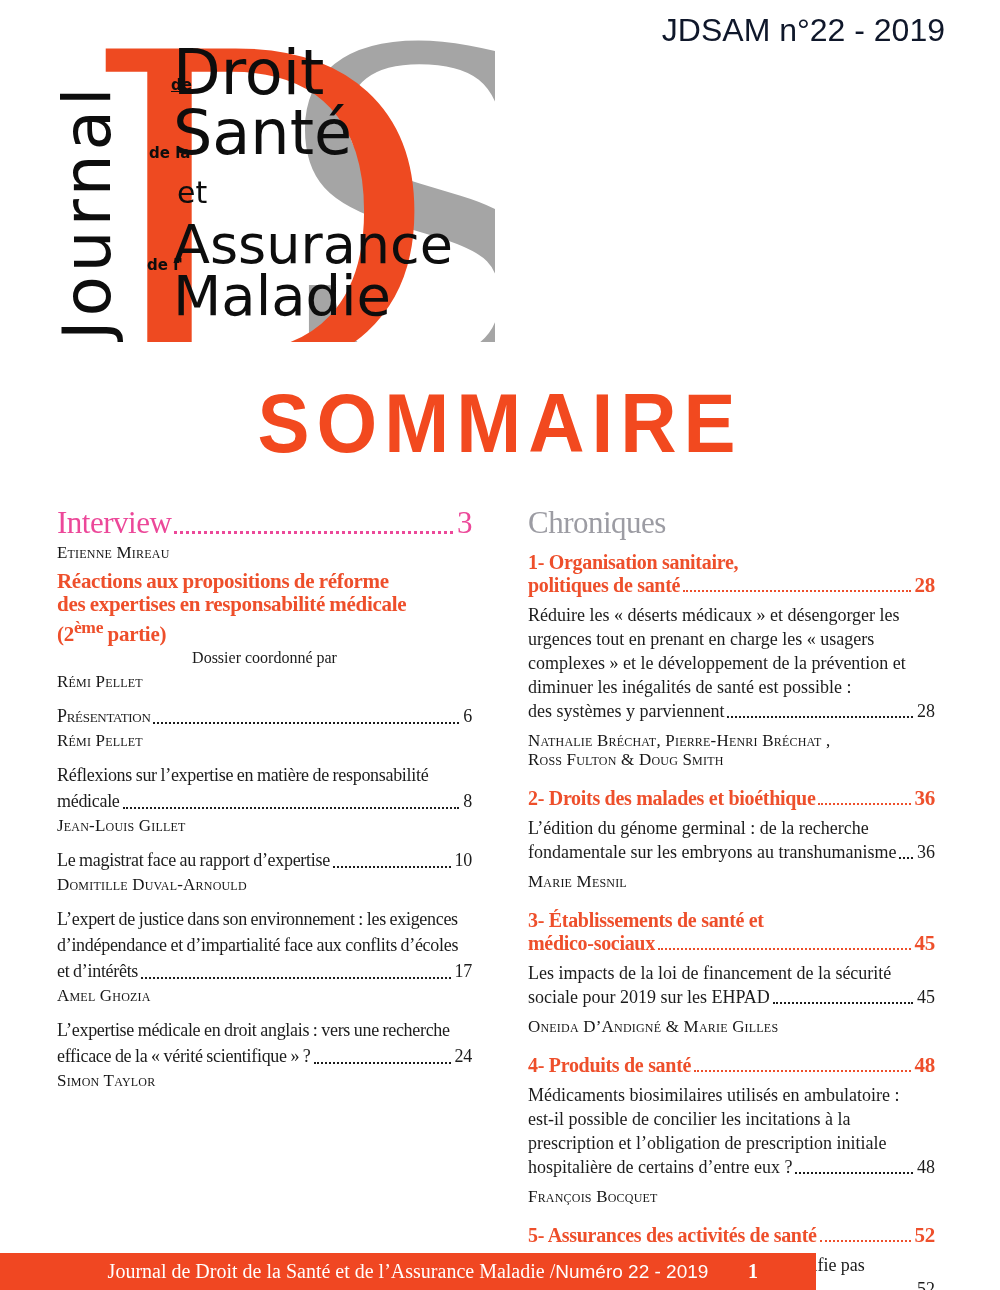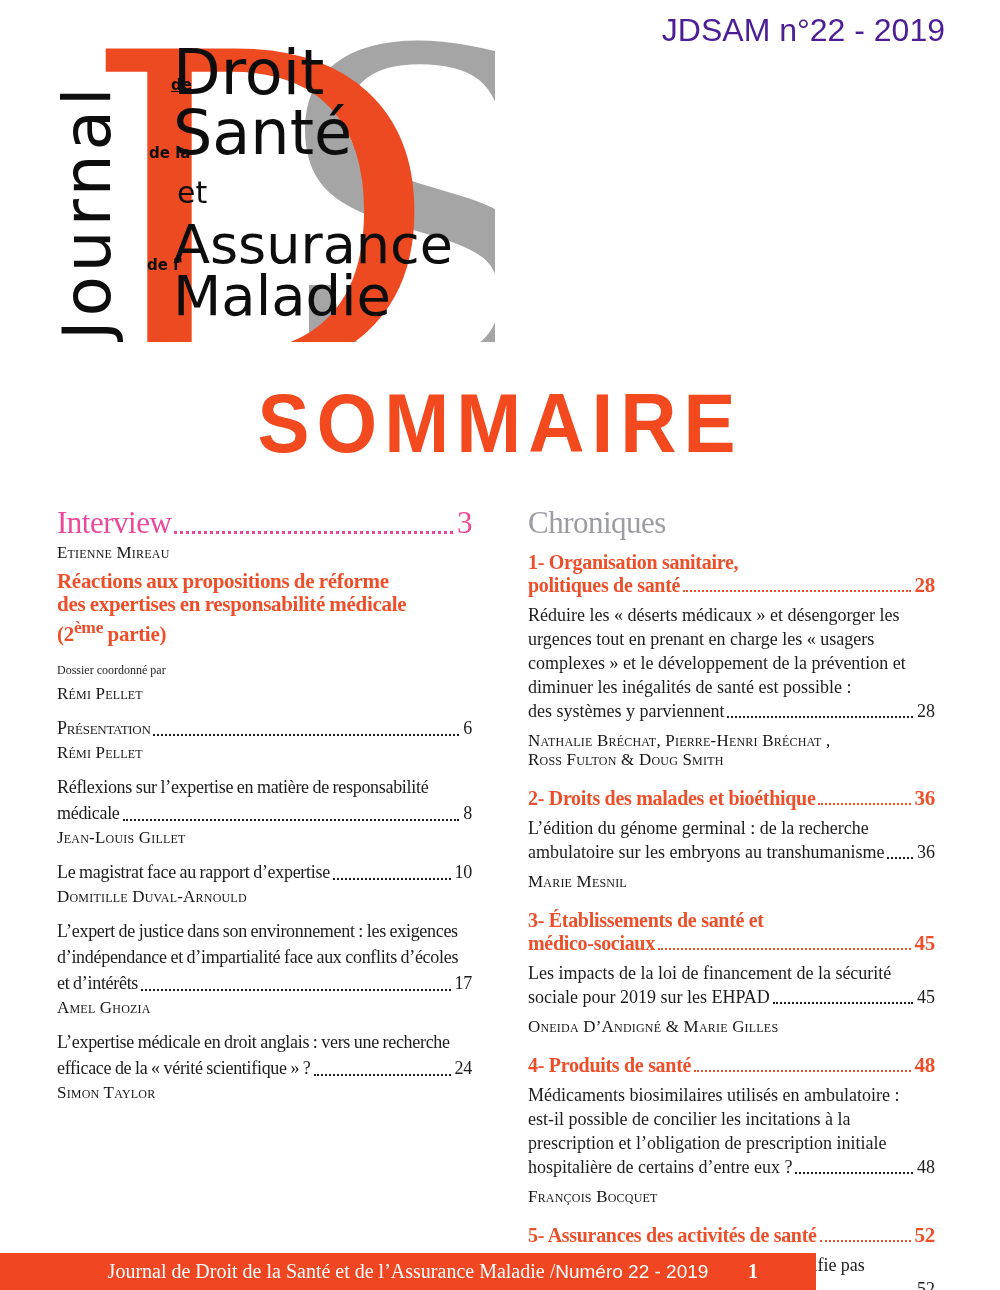--- a/index.html
+++ b/index.html
@@ -20,21 +20,21 @@
   .lw-de{left:116px;top:72px;text-decoration:underline;}
   .lw-dela{left:94px;top:140px;text-align:right;}
   .lw-del{left:92px;top:252px;}
   .lw-droit{left:118px;top:36px;font-size:62px;}
   .lw-sante{left:118px;top:96px;font-size:62px;}
   .lw-et{left:122px;top:172px;font-size:30px;}
   .lw-assurance{left:118px;top:212px;font-size:54px;}
   .lw-maladie{left:118px;top:262px;font-size:56px;}
 
   .issue-top{position:absolute;right:55px;top:12px;font-family:"Liberation Sans",sans-serif;
-             font-size:32px;color:#4c1d95;}
+             font-size:32px;color:#0f172a;}
 
   .sommaire{position:absolute;left:0;top:378px;width:100%;text-align:center;
             font-family:"Liberation Sans",sans-serif;font-weight:bold;font-size:78px;
             letter-spacing:7px;color:#f2491f;transform:scaleY(1.06);}
 
   
   .colL{position:absolute;left:57px;top:505px;width:415px;}
   .colR{position:absolute;left:528px;top:505px;width:407px;}
   .t-tight{letter-spacing:-0.3px;word-spacing:-0.5px;}
 
@@ -43,21 +43,21 @@
 
   .dots{flex:1 1 auto;min-width:14px;align-self:stretch;position:relative;}
   .dots::after{content:"";position:absolute;left:3px;right:4px;bottom:5px;
                border-bottom:2px dotted currentColor;}
   .dots.big::after{border-bottom-width:3px;bottom:7px;}
 
   .author{font-variant:small-caps;font-size:17px;line-height:19px;margin-top:2px;
           color:#161616;letter-spacing:0.2px;}
 
   .d-title{margin-top:8px;color:#ee4f2b;font-weight:bold;font-size:21px;line-height:23px;letter-spacing:-0.3px;}
-  .coord{margin-top:12px;font-size:12px;line-height:24px;}
+  .coord{font-size:16px;line-height:24px;text-align:center;}
 
   .entry{margin-top:12px;}
   .entry .t{font-size:18px;line-height:26px;white-space:nowrap;}
   .entry .t.last{display:flex;align-items:baseline;white-space:nowrap;}
   .entry .t .tt{flex:0 0 auto;}
   .pg{flex:0 0 auto;font-size:18px;}
   .sc{font-variant:small-caps;}
 
   .section{margin-top:12px;}
   .sec-line{font-weight:bold;font-size:20px;line-height:23px;color:#ee4f2b;letter-spacing:-0.3px;white-space:nowrap;}
@@ -200,21 +200,21 @@
 
     <div class="section mt18">
       <div class="sec-line last">
         <span>2- Droits des malades et bioéthique</span>
         <span class="dots"></span>
         <span class="sec-pg">36</span>
       </div>
       <div class="body">
         <div class="b">L’édition du génome germinal : de la recherche</div>
         <div class="b last">
-          <span>ambulatoire sur les embryons au transhumanisme</span>
+          <span>fondamentale sur les embryons au transhumanisme</span>
           <span class="dots"></span>
           <span class="pg">36</span>
         </div>
       </div>
       <div class="authors">
         <div class="author">Marie Mesnil</div>
       </div>
     </div>
 
     <div class="section mt18">

